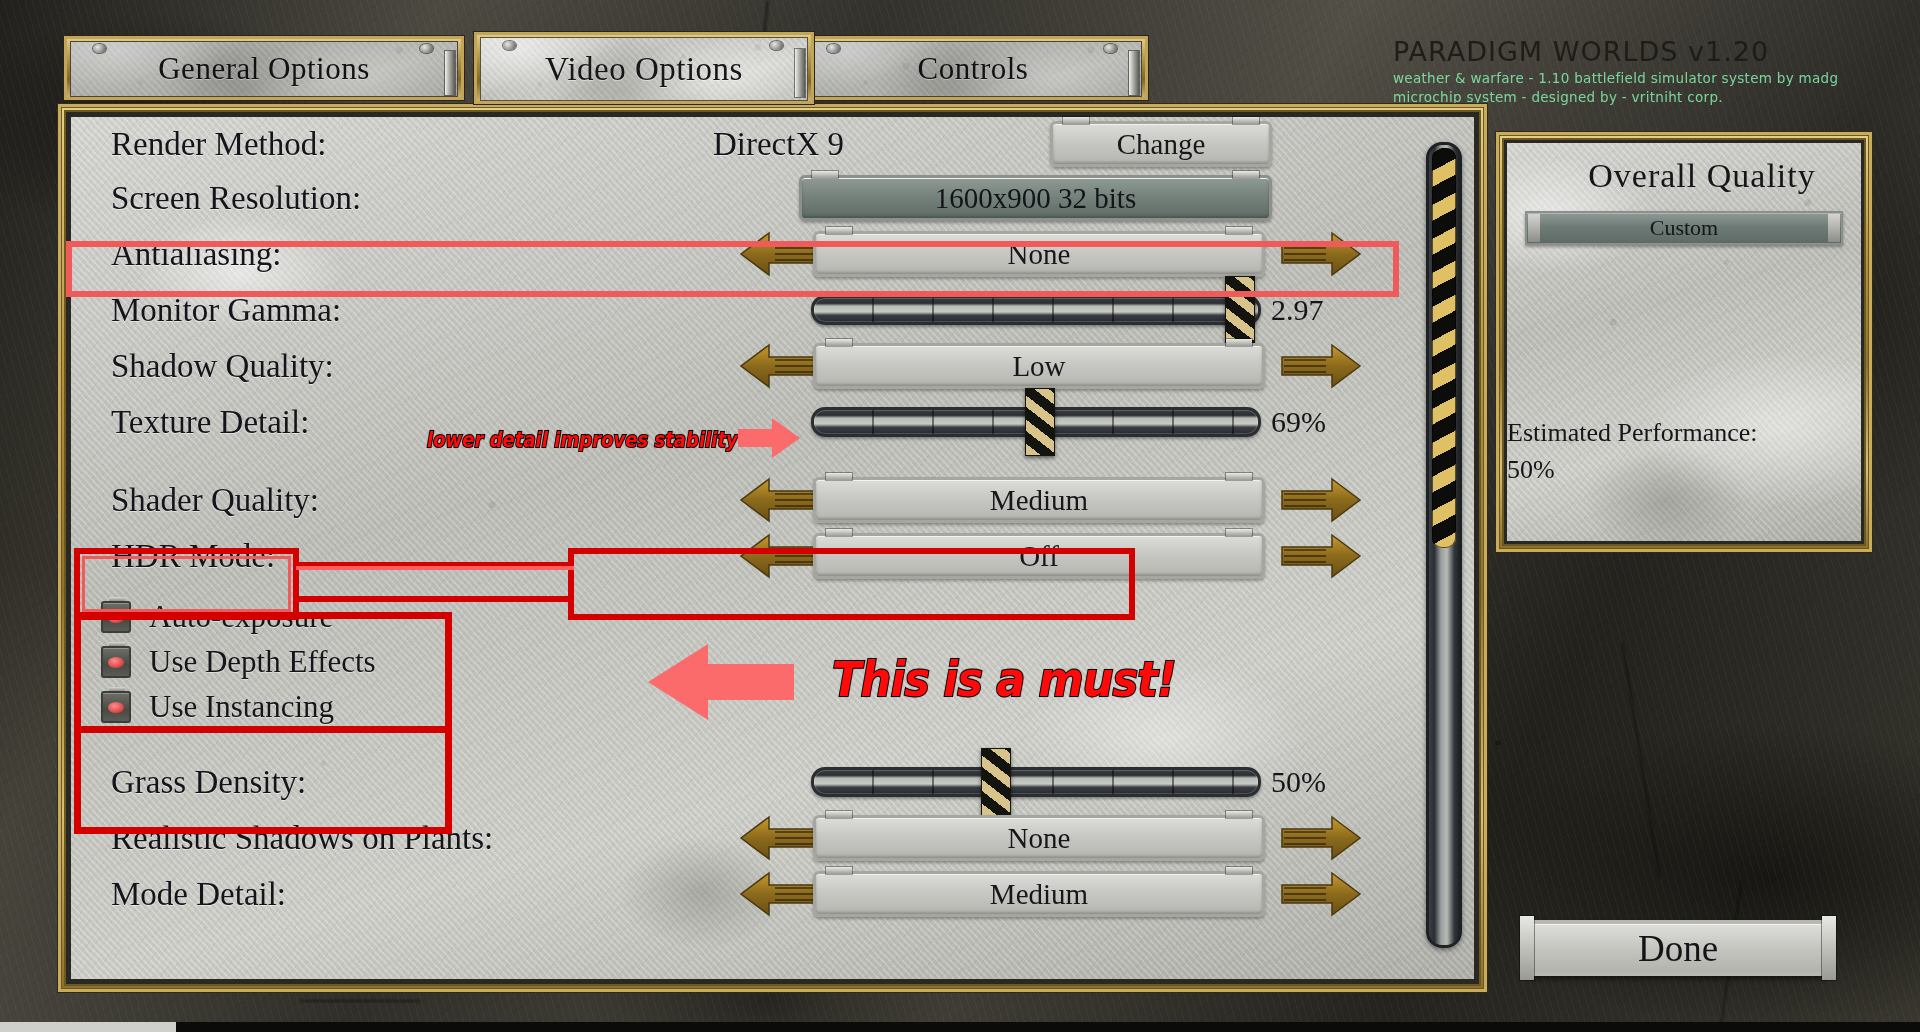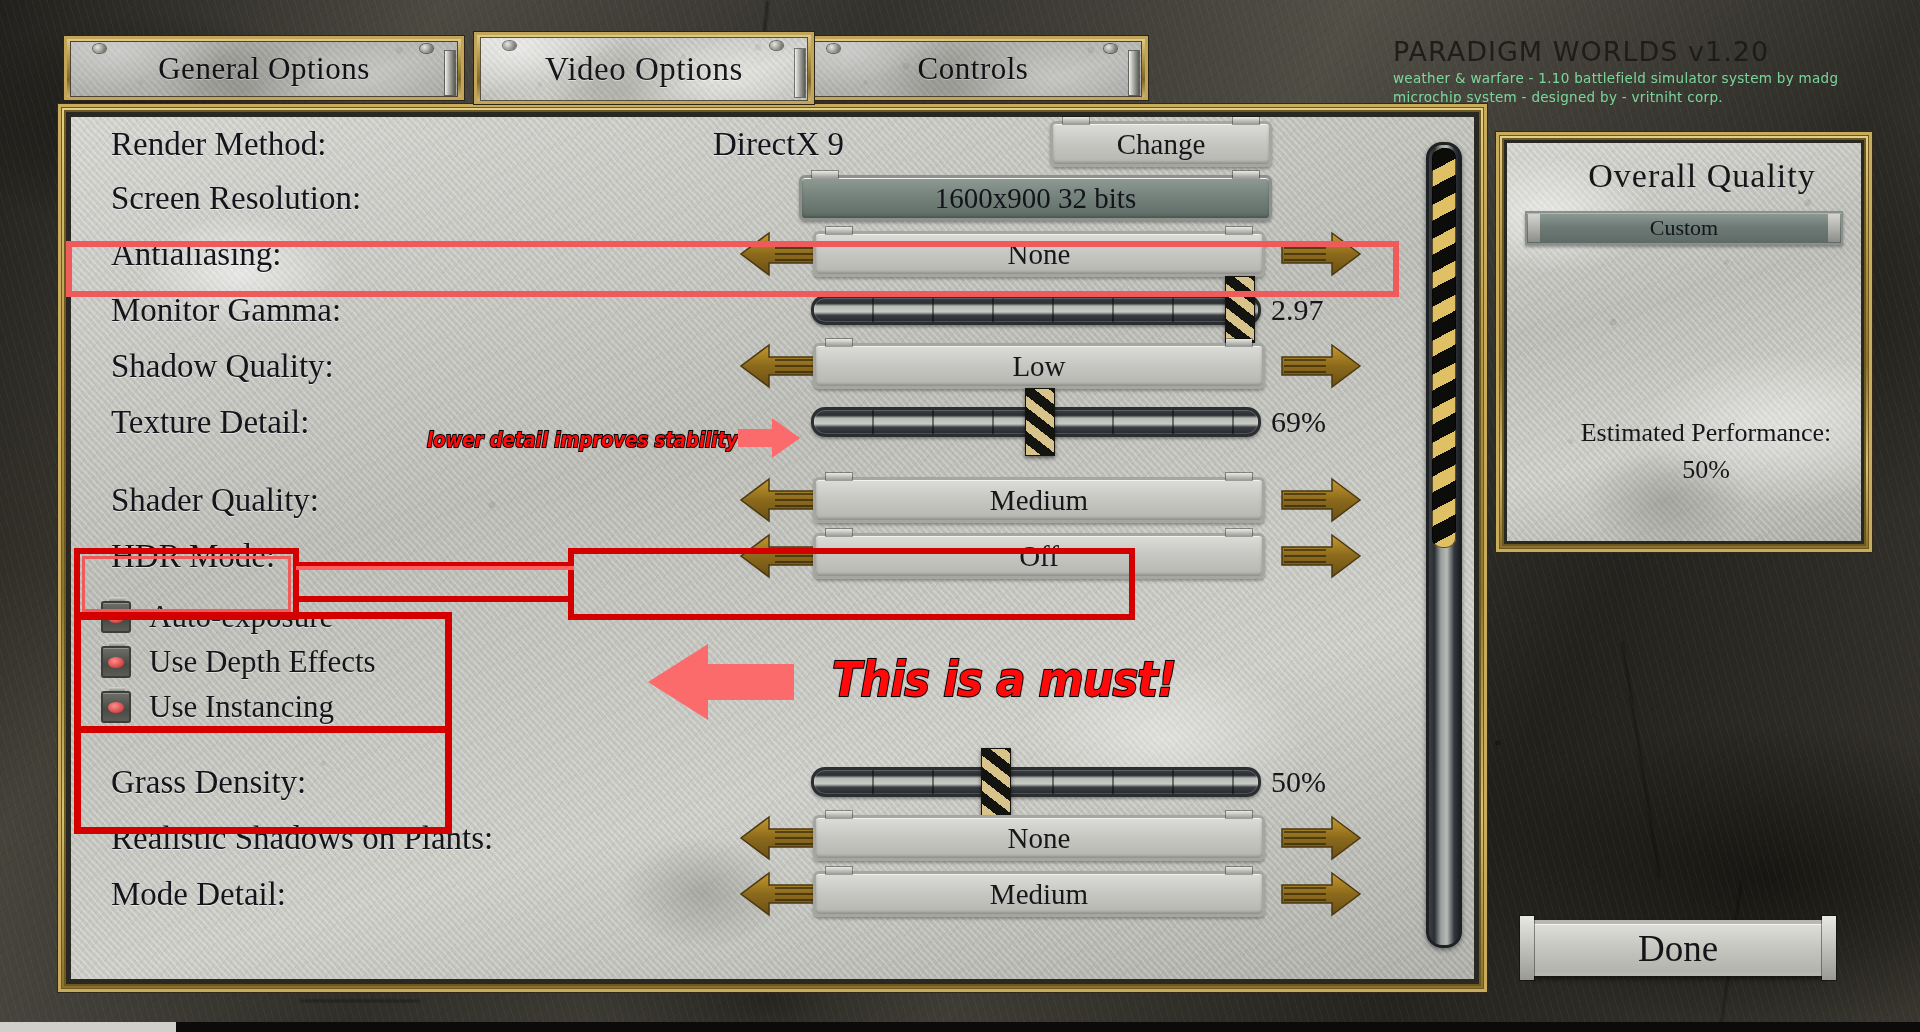--- a/index.html
+++ b/index.html
@@ -206,21 +206,21 @@
     display:flex;align-items:center;justify-content:center;
     font-size:22px;color:#14161a;
     box-shadow:inset 0 1px 0 rgba(255,255,255,.3), 0 2px 3px rgba(0,0,0,.35);
   }
   #qselect::before,#qselect::after{
     content:"";position:absolute;top:1px;bottom:1px;width:12px;
     background:linear-gradient(180deg,#d4d4d0,#8e8e89);
   }
   #qselect::before{left:1px;}
   #qselect::after{right:1px;}
-  #qperf{position:absolute;left:0;right:4px;bottom:52px;text-align:center;font-size:26px;color:#16161a;line-height:1.45;padding-left:48px;}
+  #qperf{position:absolute;left:0;right:4px;bottom:52px;font-size:26px;color:#16161a;line-height:1.45;}
 
   
   #donebtn{
     position:absolute;left:1528px;top:920px;width:300px;height:56px;
     box-sizing:border-box;border:4px solid #b8b8b3;border-radius:6px;
     background:linear-gradient(180deg,#dededa 0%,#c6c6c1 50%,#b3b3ae 100%);
     display:flex;align-items:center;justify-content:center;
     font-size:37px;color:#141418;
     box-shadow:inset 0 1px 0 #f4f4f1, 0 3px 5px rgba(0,0,0,.5);
   }

